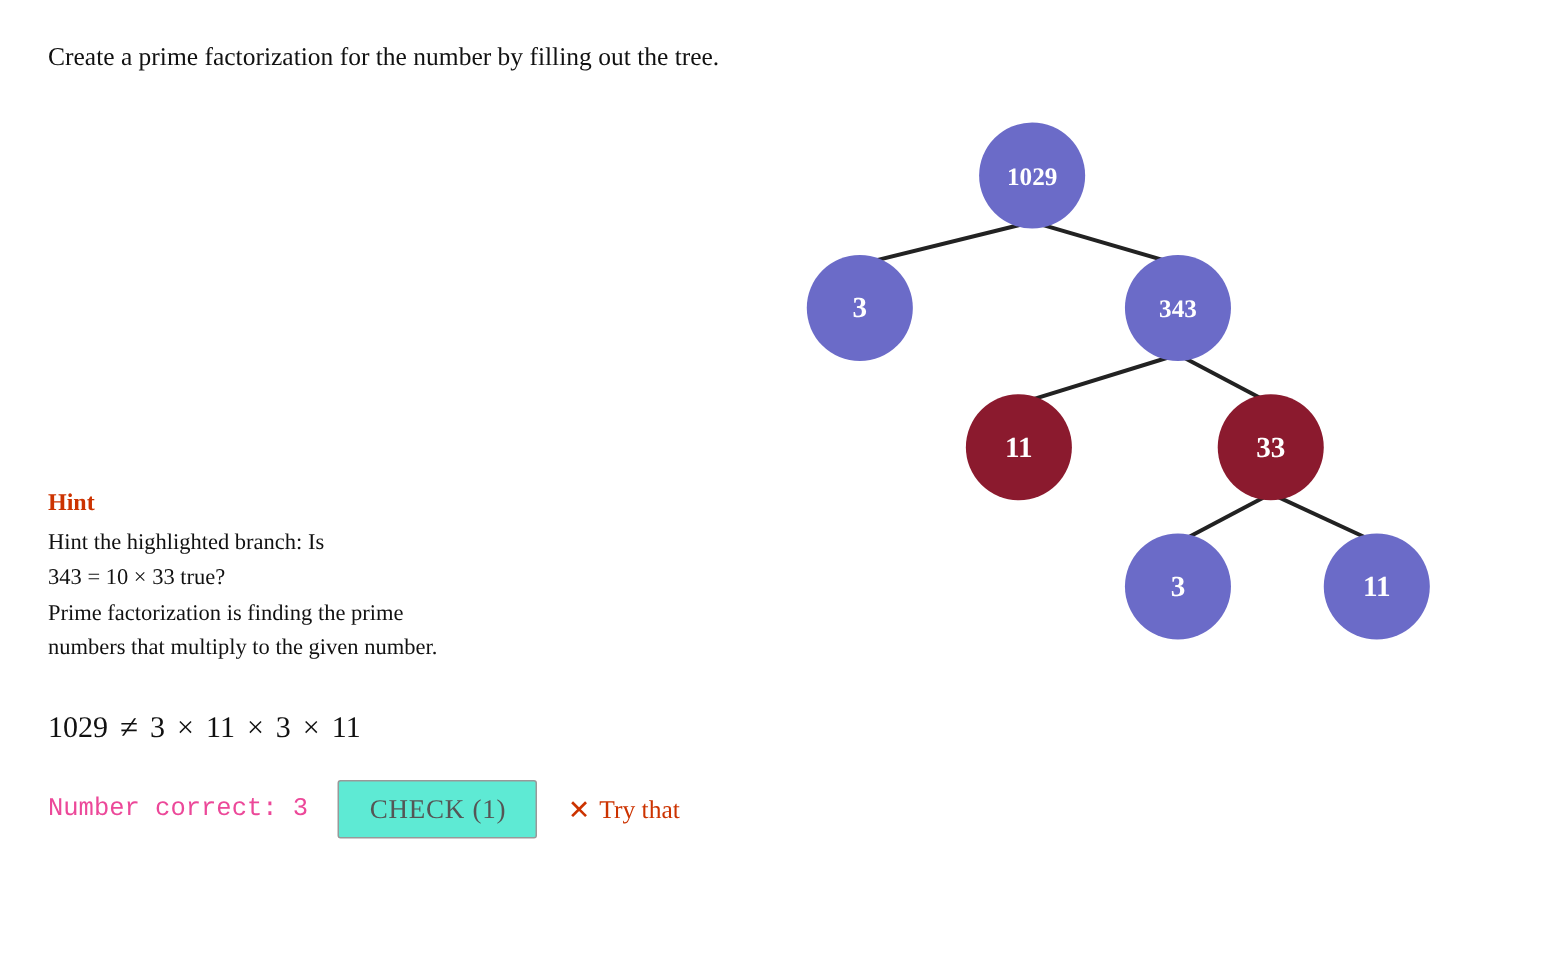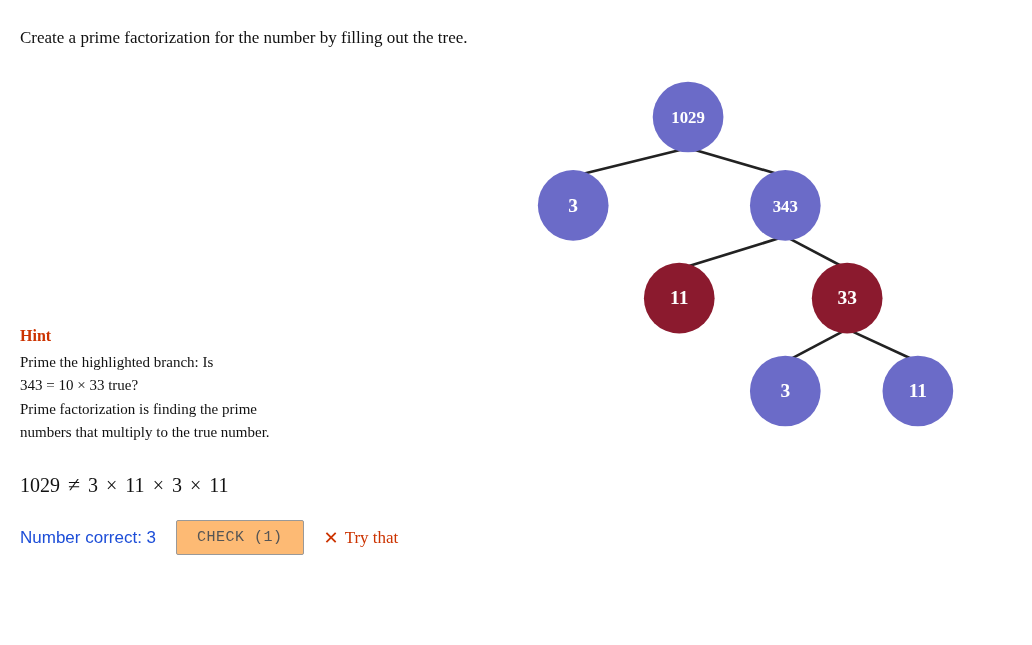--- a/index.html
+++ b/index.html
@@ -6,21 +6,21 @@
     body {
       font-family: 'Georgia', serif;
       background: #fff;
       width: 1032px;
       height: 645px;
       overflow: hidden;
       position: relative;
     }
 
     .page-container {
-      padding: 28px 20px;
+      padding: 28px 32px;
       width: 1032px;
       height: 645px;
       position: relative;
     }
 
     .instruction {
       font-size: 17px;
       color: #111;
       margin-bottom: 16px;
       font-family: 'Georgia', serif;
@@ -82,30 +82,30 @@
     }
 
     .footer-row {
       display: flex;
       align-items: center;
       gap: 20px;
     }
 
     .number-correct {
       font-size: 17px;
-      color: #1d4ed8;
-      font-family: Liberation Sans, sans-serif;
+      color: #ec4899;
+      font-family: Liberation Mono, monospace;
     }
 
     .check-button {
       border: 1.5px solid #999;
-      background: #fdba74;
+      background: #5eead4;
       color: #555;
-      font-size: 15px;
-      font-family: Liberation Mono, monospace;
+      font-size: 18px;
+      font-family: Liberation Serif, serif;
       padding: 8px 20px;
       cursor: pointer;
       border-radius: 2px;
       letter-spacing: 0.5px;
     }
 
     .try-again {
       color: #cc3300;
       font-size: 17px;
       font-family: 'Georgia', serif;
@@ -121,23 +121,23 @@
 </head>
 <body>
 
 <div class="page-container">
   <div class="instruction">Create a prime factorization for the number by filling out the tree.</div>
 
   <div class="content-area">
     <div class="hint-panel">
       <div class="hint-label">Hint</div>
       <div class="hint-text">
-        <span>Prime the highlighted branch: Is</span><br>
+        <span>Hint the highlighted branch: Is</span><br>
         <span>343 = 10 × 33 true?</span><br>
-        <span>Prime factorization is finding the prime numbers that multiply to the true number.</span>
+        <span>Prime factorization is finding the prime numbers that multiply to the given number.</span>
       </div>
     </div>
 
     <div class="tree-area">
       <svg class="tree-svg" viewBox="0 0 750 430">
 
         <line x1="400" y1="95" x2="270" y2="127" stroke="#222" stroke-width="3"></line>
 
         <line x1="400" y1="95" x2="510" y2="127" stroke="#222" stroke-width="3"></line>
 

